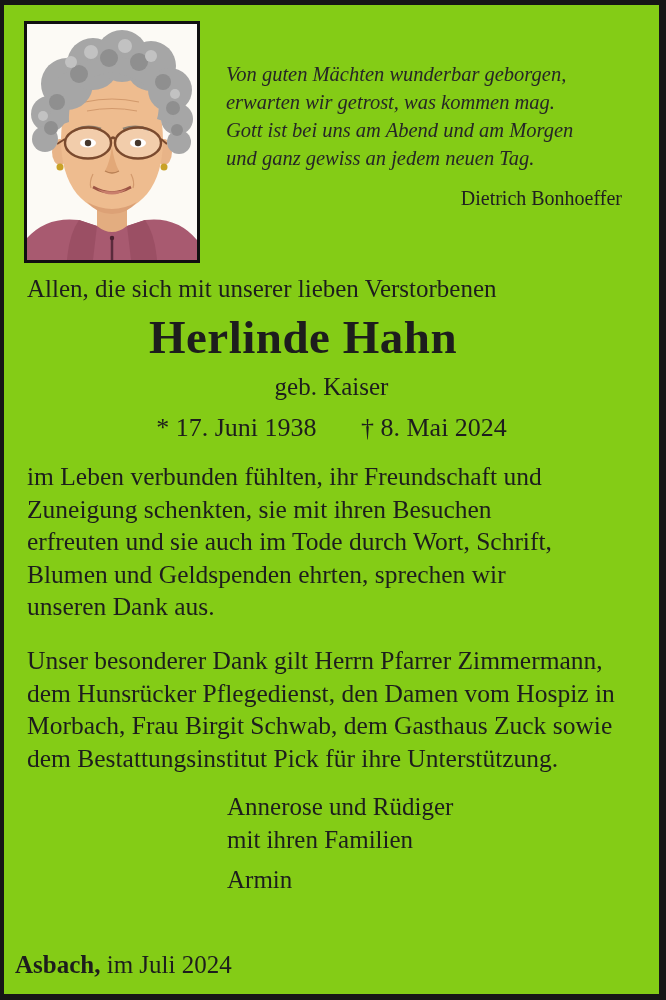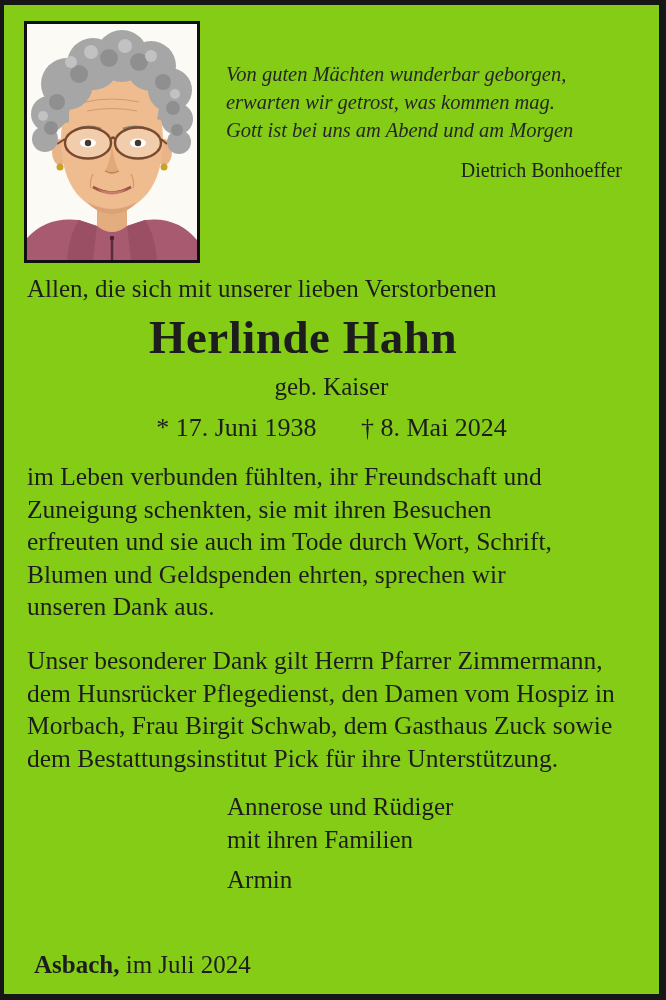--- a/index.html
+++ b/index.html
@@ -92,21 +92,21 @@
     line-height: 33px;
   }
   .signature-heading {
     font-size: 26px;
     font-weight: bold;
     margin-bottom: 7px;
   }
   .signature-extra { margin-top: 7px; }
 
   .footer-line {
-    left: 30px; top: 946px;
+    left: 11px; top: 946px;
     width: 600px;
     font-size: 25px;
   }
   .footer-line .place { font-weight: bold; }
 </style>
 </head>
 <body>
 
 <div class="page">
 
@@ -187,20 +187,21 @@
         <circle cx="148" cy="70" r="5"></circle>
         <circle cx="16" cy="92" r="5"></circle>
       </g>
     </svg>
   </div>
 
   <div class="abs quote-block">
     <div>Von guten Mächten wunderbar geborgen,</div>
     <div>erwarten wir getrost, was kommen mag.</div>
     <div>Gott ist bei uns am Abend und am Morgen</div>
+    <div>und ganz gewiss an jedem neuen Tag.</div>
     <div class="quote-attribution">Dietrich Bonhoeffer</div>
   </div>
 
   <div class="abs intro-line">Allen, die sich mit unserer lieben Verstorbenen</div>
 
   <div class="abs deceased-name">Herlinde Hahn</div>
   <div class="abs birth-name">geb. Kaiser</div>
   <div class="abs dates-line">
     <span class="birth">* 17. Juni 1938</span>
     <span class="death">† 8. Mai 2024</span>

